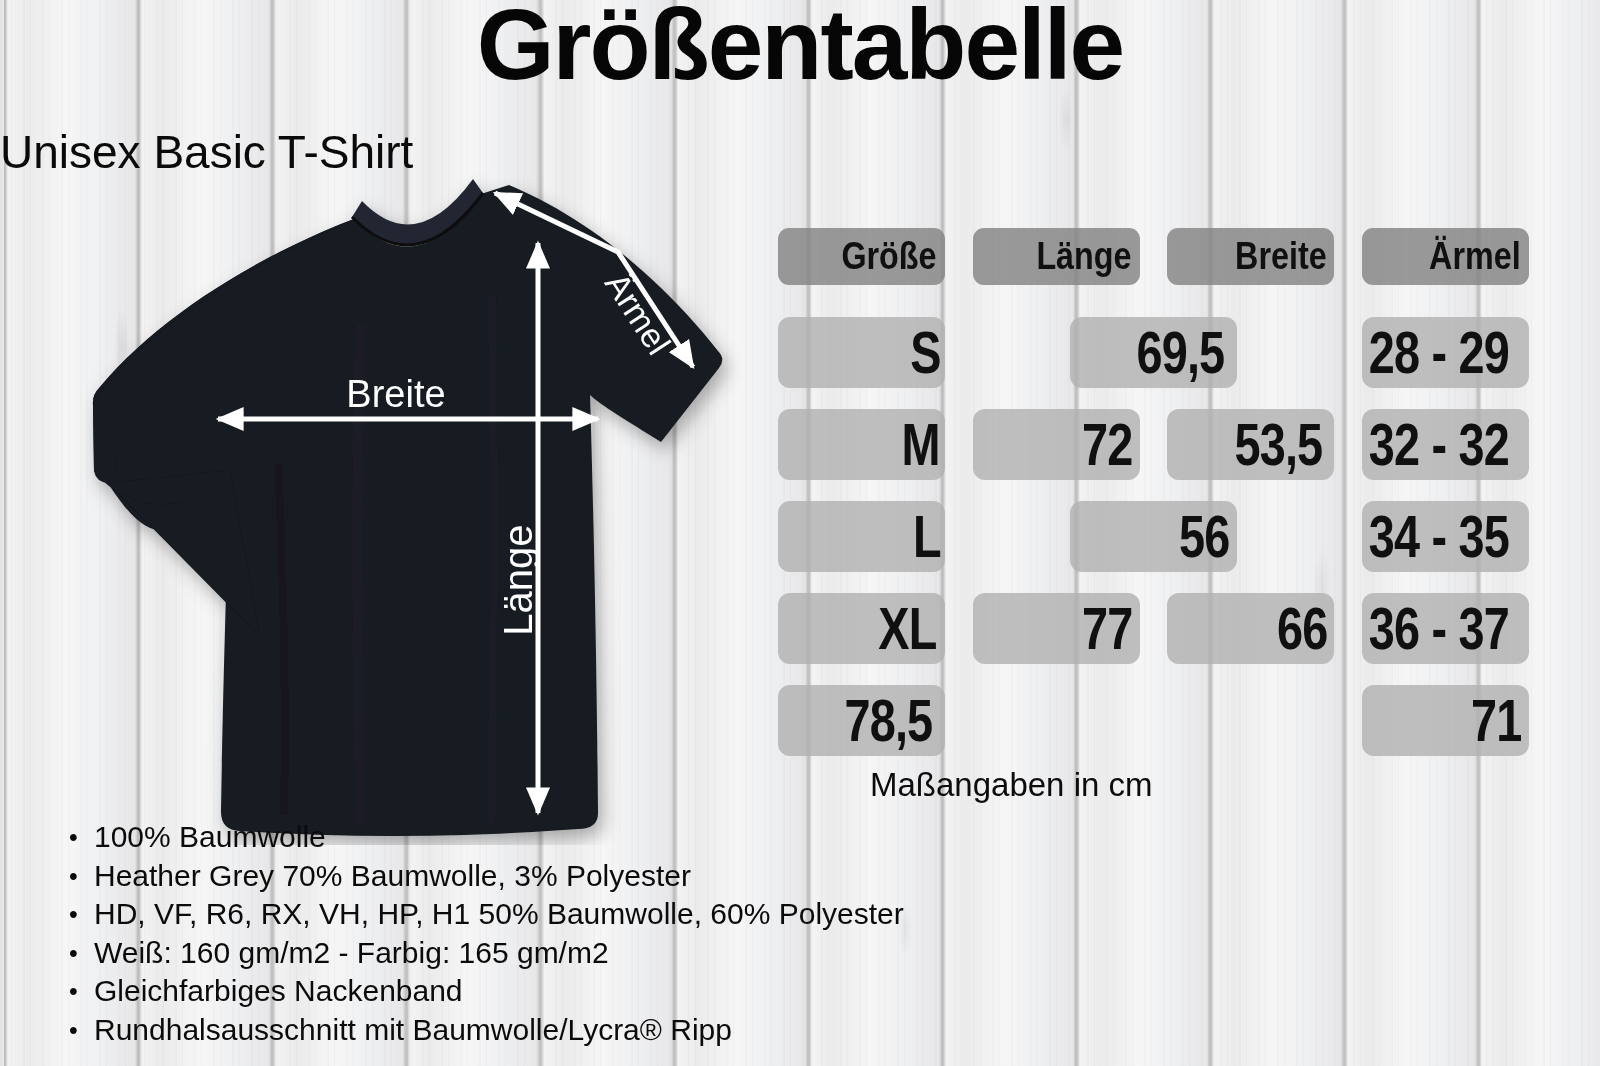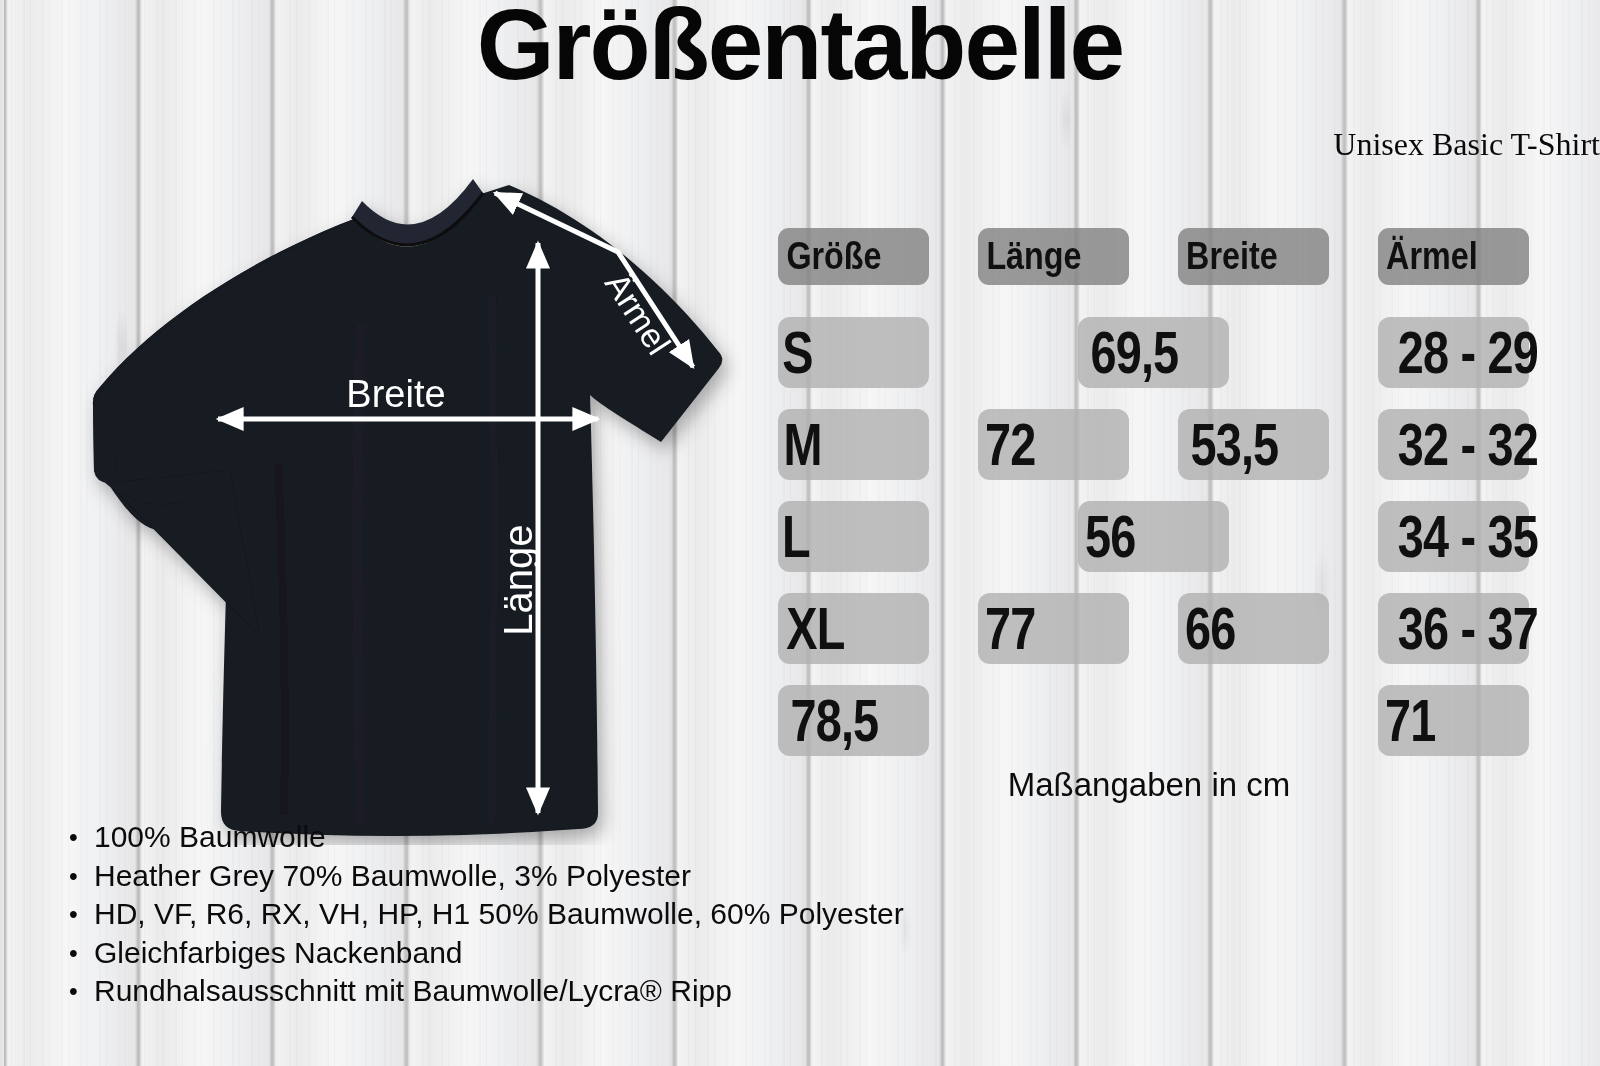--- a/index.html
+++ b/index.html
@@ -23,40 +23,40 @@
         #e7e7e9 131px,#bdbdbd 134px);
     background-position:0 0,0 0,0 0,0 0,4px 0,4px 0;
   }
   h1.title{
     position:absolute;top:-6px;left:0;right:0;margin:0;
     text-align:center;font-size:100px;line-height:1;
     font-weight:700;letter-spacing:-2px;color:#060606;
   }
   .subtitle{
     position:absolute;top:126px;left:0;right:0;
-    text-align:right;font-size:32px;line-height:1.15;
-    font-weight:400;color:#0a0a0a;letter-spacing:0;font-family:Liberation Serif, serif;
+    text-align:left;font-size:46px;line-height:1.15;
+    font-weight:400;color:#0a0a0a;letter-spacing:0;
   }
   svg.shirt{position:absolute;left:60px;top:165px;width:700px;height:680px;}
   svg.shirt text{font-family:"Liberation Sans",sans-serif;fill:#ffffff;}
 
   .size-table{position:absolute;left:778px;top:228px;width:751px;height:535px;}
   .t-row{position:absolute;left:0;width:751px;display:flex;justify-content:space-between;}
   .cell{
-    width:151px;display:flex;align-items:center;justify-content:flex-start;
+    width:167px;display:flex;align-items:center;justify-content:flex-end;
     font-weight:700;color:#101010;white-space:nowrap;
   }
   .hc{height:57px;border-radius:11px;background:rgba(132,132,132,0.82);font-size:38px;}
   .dc{height:71px;border-radius:12px;background:rgba(176,176,176,0.80);font-size:60px;}
   .sh{display:inline-block;transform:scaleX(0.85);transform-origin:center;}
   .sq{display:inline-block;transform:scaleX(0.78);transform-origin:center;letter-spacing:-1px;}
 
   .note{
-    position:absolute;left:824px;top:766px;width:650px;
-    text-align:center;font-size:33px;color:#0c0c0c;
+    position:absolute;left:870px;top:766px;width:650px;
+    text-align:left;font-size:33px;color:#0c0c0c;
   }
   ul.details{
     position:absolute;left:57px;top:806px;margin:12px;padding:0;
     list-style:none;font-size:30px;line-height:38.5px;color:#0b0b0b;
   }
   ul.details li::before{
     content:"\2022";display:inline-block;width:25px;
     font-size:25px;vertical-align:1px;
   }
 </style>
@@ -196,17 +196,18 @@
         </div>
     </div>
   </div>
 
   <div class="note">Maßangaben in cm</div>
 
   <ul class="details">
     <li><span>100% Baumwolle</span></li>
     <li><span>Heather Grey 70% Baumwolle, 3% Polyester</span></li>
     <li><span>HD, VF, R6, RX, VH, HP, H1 50% Baumwolle, 60% Polyester</span></li>
+    <li><span>Weiß: 160 gm/m2 - Farbig: 165 gm/m2</span></li>
     <li><span>Gleichfarbiges Nackenband</span></li>
     <li><span>Rundhalsausschnitt mit Baumwolle/Lycra® Ripp</span></li>
   </ul>
 
 </div>
 
 </body></html>

